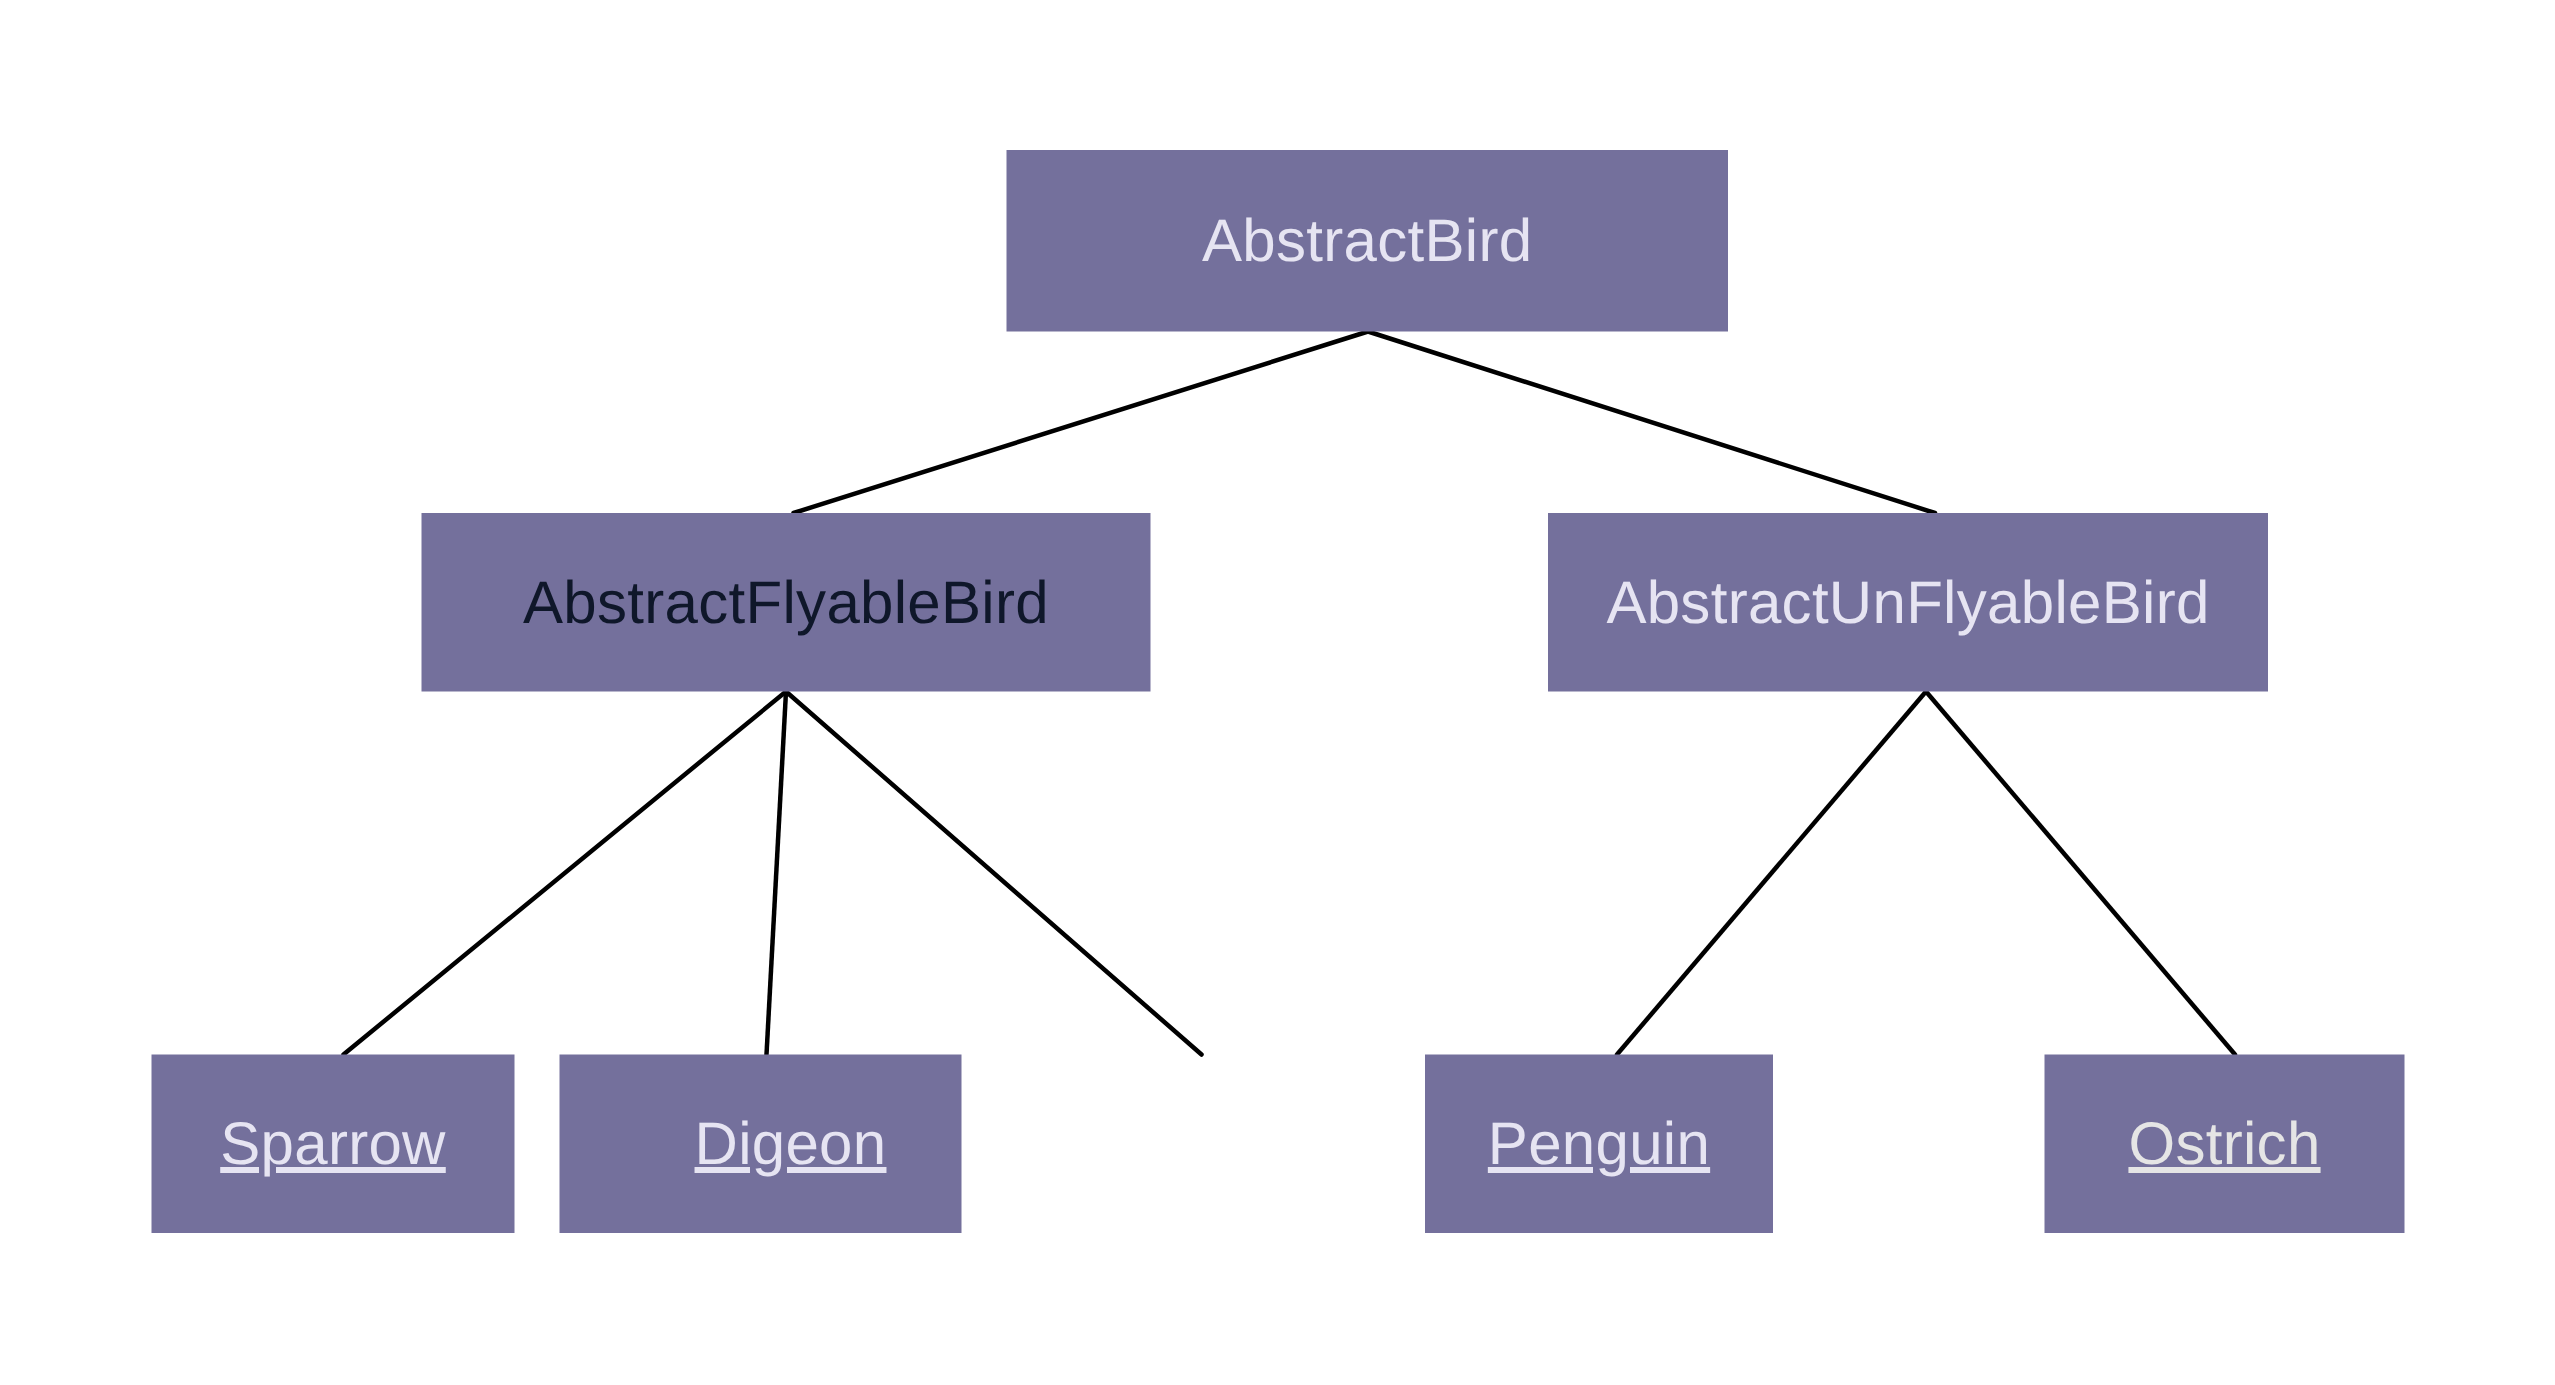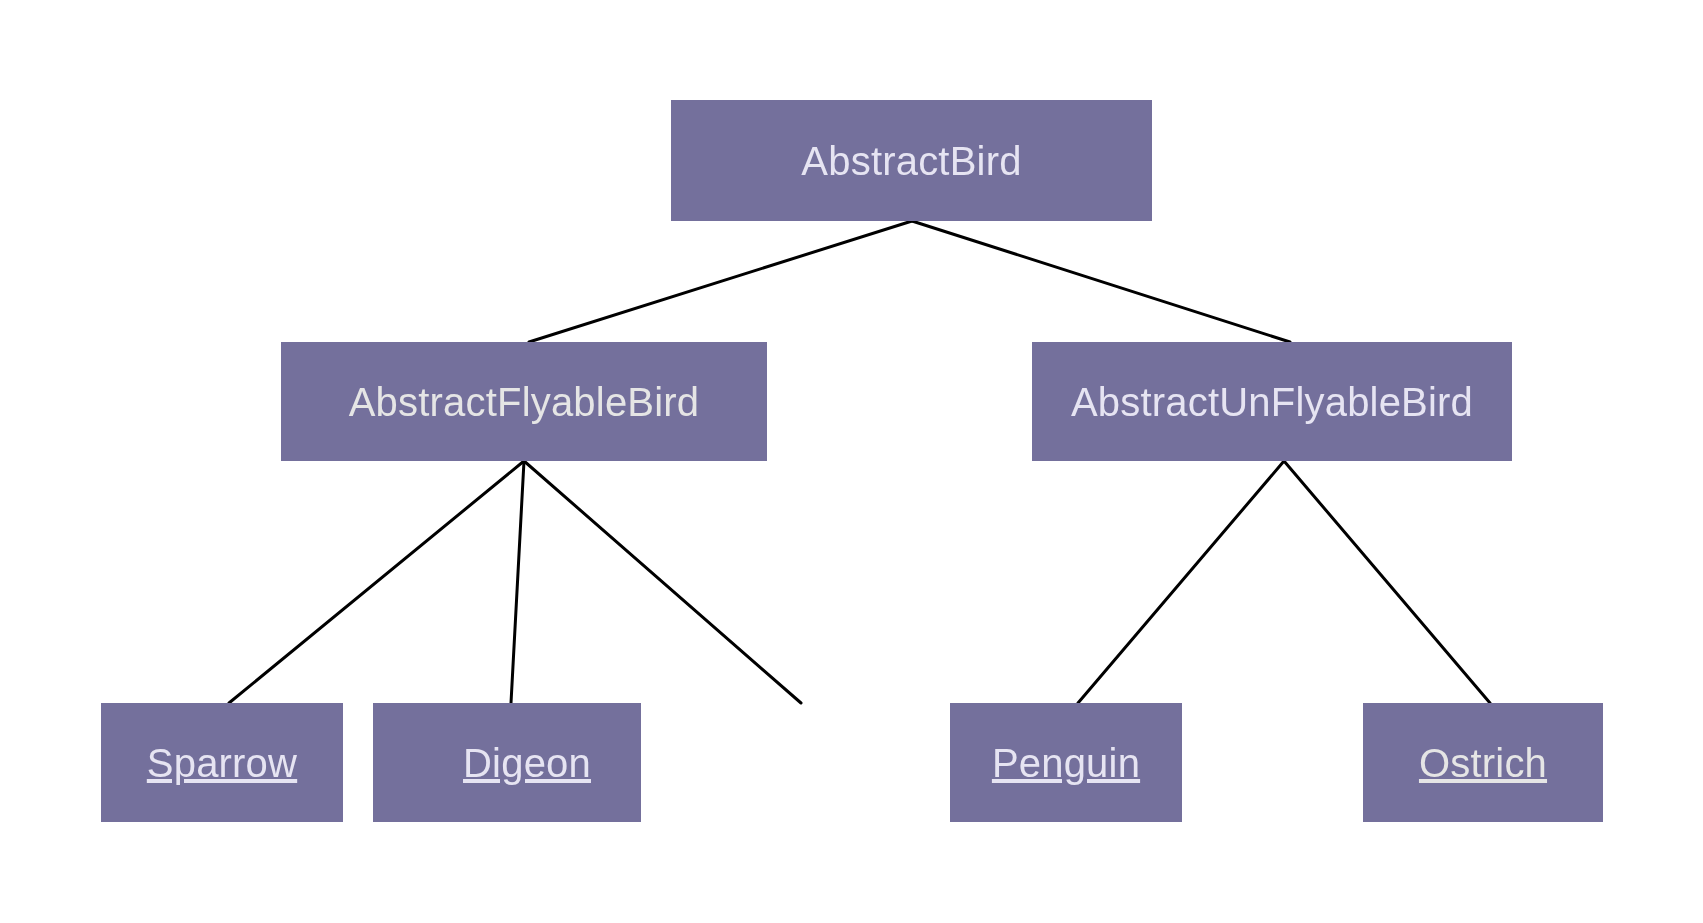--- a/index.html
+++ b/index.html
@@ -52,21 +52,21 @@
       <line x1="912" y1="221" x2="1290" y2="342" stroke="#000000" stroke-width="3" stroke-linecap="round"></line>
       <line x1="524" y1="461" x2="229" y2="703" stroke="#000000" stroke-width="3" stroke-linecap="round"></line>
       <line x1="524" y1="461" x2="511" y2="703" stroke="#000000" stroke-width="3" stroke-linecap="round"></line>
       <line x1="524" y1="461" x2="801" y2="703" stroke="#000000" stroke-width="3" stroke-linecap="round"></line>
       <line x1="1284" y1="461" x2="1078" y2="703" stroke="#000000" stroke-width="3" stroke-linecap="round"></line>
       <line x1="1284" y1="461" x2="1490" y2="703" stroke="#000000" stroke-width="3" stroke-linecap="round"></line>
     </svg>
 <div class="node level-0" style="left: 671px; top: 100px; width: 481px; height: 121px; background: rgb(116, 112, 156); color: rgb(230, 228, 242);">
       <span class="node-label">AbstractBird</span>
     </div>
-    <div class="node level-1" style="left: 281px; top: 342px; width: 486px; height: 119px; background: rgb(116, 112, 156); color: #e5e5e5;">
+    <div class="node level-1" style="left: 281px; top: 342px; width: 486px; height: 119px; background: rgb(116, 112, 156); color: #0f172a;">
       <span class="node-label">AbstractFlyableBird</span>
     </div>
     <div class="node level-1" style="left: 1032px; top: 342px; width: 480px; height: 119px; background: rgb(116, 112, 156); color: rgb(230, 228, 242);">
       <span class="node-label">AbstractUnFlyableBird</span>
     </div>
     <div class="node level-2" style="left: 101px; top: 703px; width: 242px; height: 119px; background: rgb(116, 112, 156); color: rgb(230, 228, 242);">
       <span class="node-label">Sparrow</span>
     </div>
     <div class="node level-2" style="left: 373px; top: 703px; width: 268px; height: 119px; background: rgb(116, 112, 156); color: rgb(230, 228, 242); padding-left: 40px;">
       <span class="node-label">Digeon</span>

